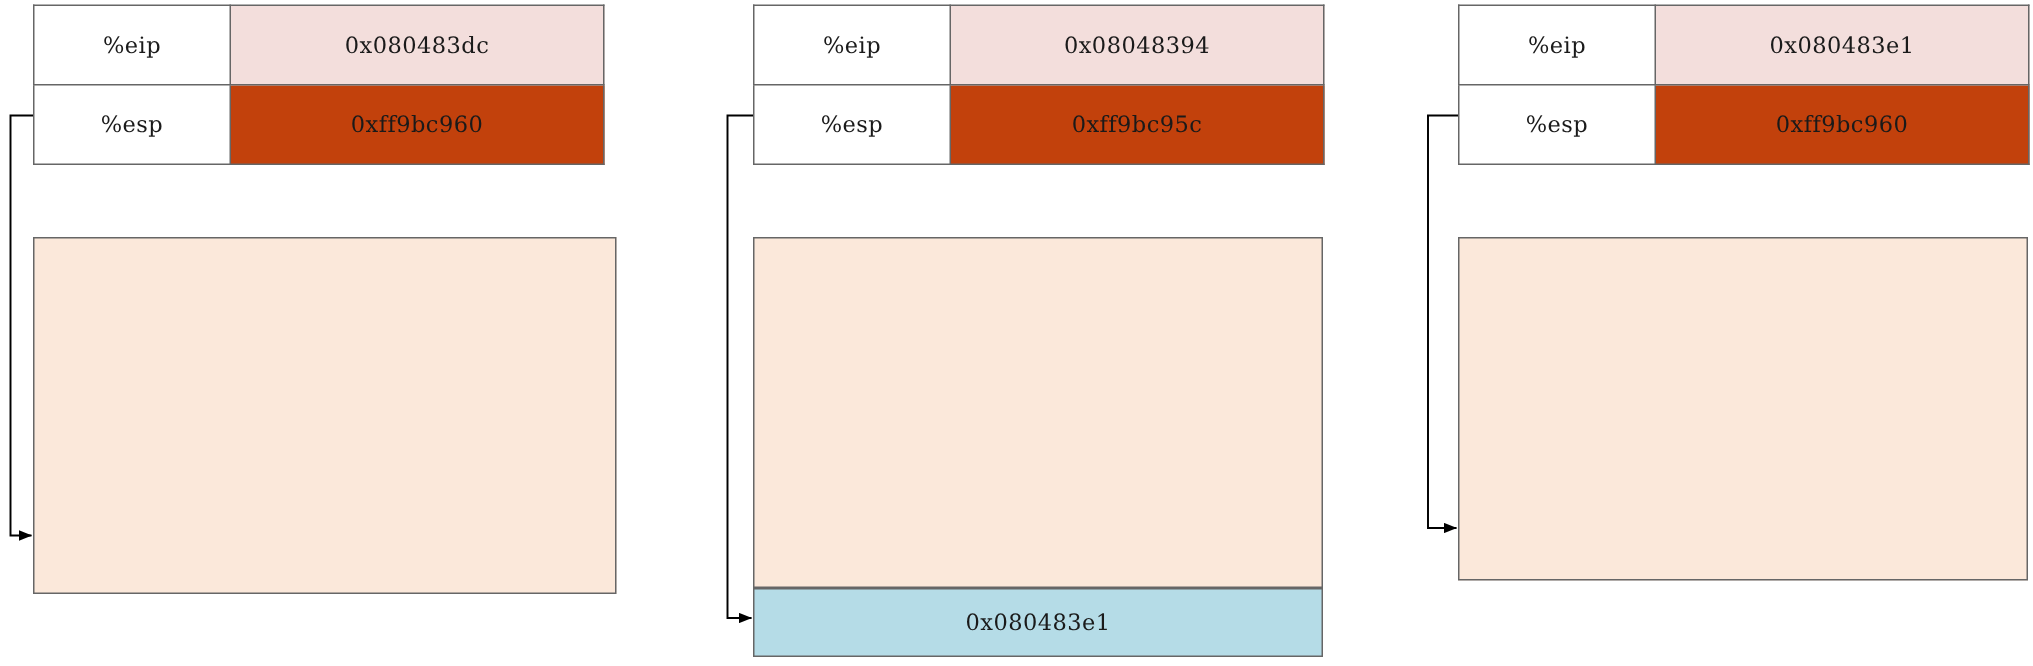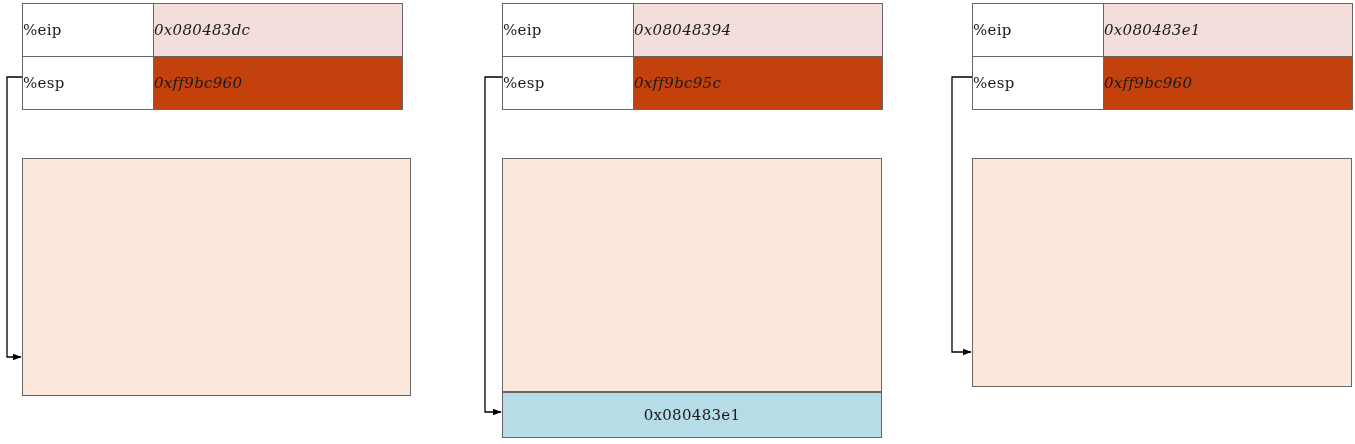--- a/index.html
+++ b/index.html
@@ -32,33 +32,33 @@
   
   .reg-table {
     position: absolute;
     border-collapse: collapse;
     border-spacing: 0;
     table-layout: fixed;
   }
   .reg-table td {
     border: 1.6px solid #666666;
     height: 52px;
+    text-align: center;
     vertical-align: middle;
     font-size: 15px;
     color: #1a1a1a;
     letter-spacing: 0.3px;
     padding: 0;
   }
   .reg-name {
     width: 130px;
     background: #ffffff;
   }
   .reg-val {
     width: 248px;
-    font-style: italic;
   }
   .val-eip { background: #f3dedc; }
   .val-esp { background: #c2410c; }
 
   
   .mem-block {
     position: absolute;
     box-sizing: border-box;
     border: 1.6px solid #666666;
     display: flex;

